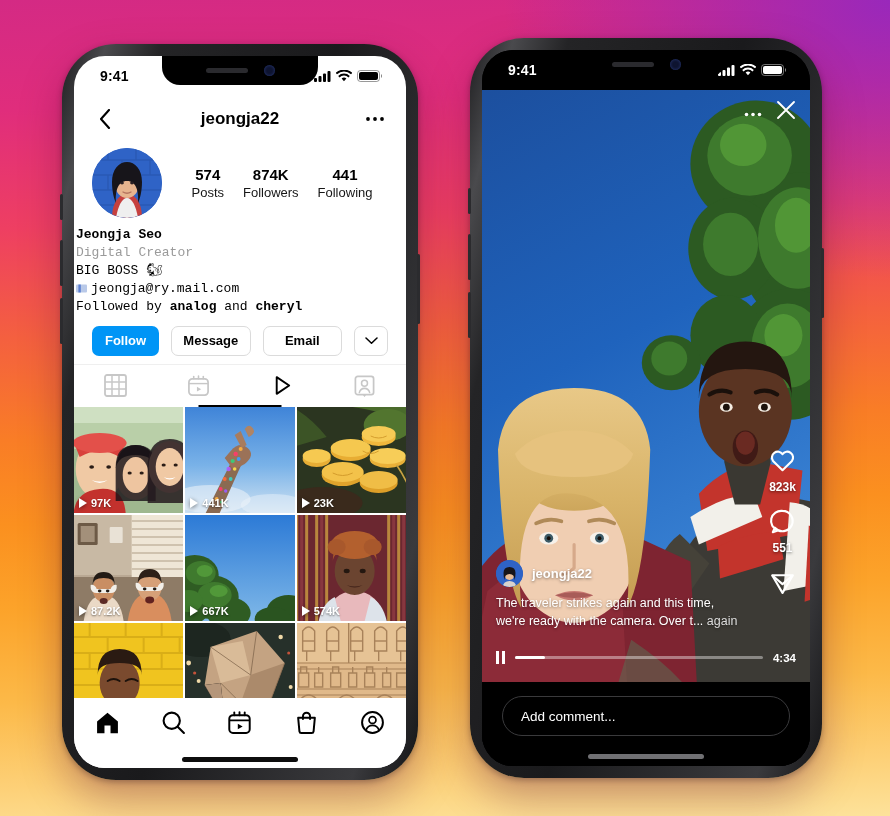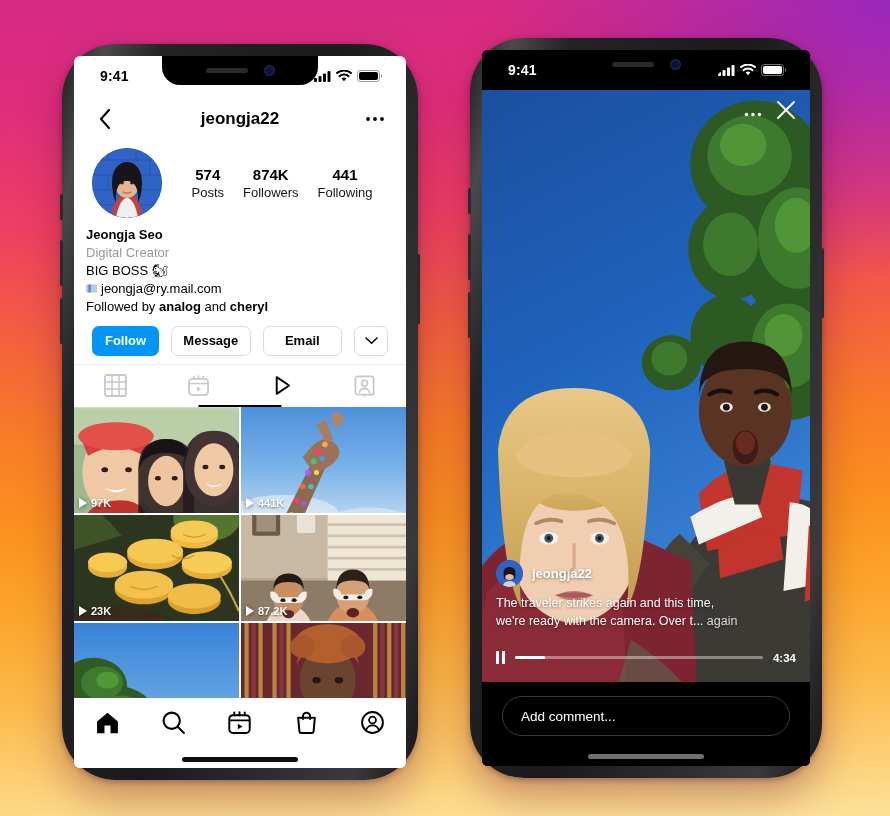--- a/index.html
+++ b/index.html
@@ -26,21 +26,21 @@
   
   .phone {
     position: absolute;
     border-radius: 54px;
     background: linear-gradient(105deg, #1d1d1f 0%, #4a4a4d 8%, #242426 18%, #1a1a1c 50%, #3a3a3d 88%, #141416 100%);
     padding: 12px;
     box-shadow: 0 18px 40px rgba(90,10,60,0.35), 0 2px 6px rgba(0,0,0,0.3);
   }
   .phone-inner {
     width: 100%; height: 100%;
-    border-radius: 6px;
+    border-radius: 31px;
     overflow: hidden;
     position: relative;
     background: #000;
   }
   .phone-left  { left: 62px;  top: 44px; width: 356px; height: 736px; }
   .phone-right { left: 470px; top: 38px; width: 352px; height: 740px; }
 
   
   .btn-side { position: absolute; background: #2b2b2e; border-radius: 2px; }
   .phone-left .b1 { left: -2px; top: 150px; width: 3px; height: 26px; }
@@ -82,21 +82,21 @@
   .profile-top { display: flex; align-items: center; padding: 6px 18px 2px 18px; gap: 20px; }
   .avatar-lg {
     width: 70px; height: 70px; border-radius: 50%; overflow: hidden; flex: 0 0 auto;
     position: relative; background: #2d62c4;
   }
   .stats { display: flex; flex: 1; justify-content: space-around; padding-right: 6px; }
   .stat { text-align: center; }
   .stat .num { font-size: 15px; font-weight: bold; color: #000; line-height: 1.35; }
   .stat .lbl { font-size: 13px; color: #161616; line-height: 1.25; }
 
-  .bio { padding: 6px 18px 0 12px; line-height: 1.38; }
+  .bio { padding: 6px 18px 0 2px; line-height: 1.38; font-family: Liberation Mono, monospace; }
   .bio .name { font-size: 13px; font-weight: bold; color: #000; }
   .bio .cat { font-size: 13px; color: #9a9a9a; }
   .bio .line { font-size: 13px; color: #000; }
   .bio .email-line { display: flex; align-items: center; gap: 4px; font-size: 13px; color: #000; }
   .bio .followed b { font-weight: bold; }
 
   .action-row { display: flex; gap: 12px; padding: 10px 18px 8px 18px; }
   .abtn {
     height: 30px; border-radius: 7px; display: flex; align-items: center; justify-content: center;
     font-size: 13px; font-weight: bold; border: 1px solid #dbdbdb; background: #fff; color: #000;
@@ -106,21 +106,21 @@
   .abtn.caret { width: 34px; flex: 0 0 34px; }
 
   .tabs { display: flex; border-top: 1px solid #efefef; position: relative; }
   .tab { flex: 1; height: 42px; display: flex; align-items: center; justify-content: center; color: #c7c7c7; }
   .tab.active { color: #000; }
   .tab.active::after {
     content: ""; position: absolute; bottom: 0; height: 2px; background: #000;
     left: 50%; width: 25%; transform: translateX(-50%);
   }
 
-  .grid { display: grid; grid-template-columns: repeat(2, 1fr); gap: 2px; flex: 1; overflow: hidden; background: #fff; }
+  .grid { display: grid; grid-template-columns: repeat(3, 1fr); gap: 2px; flex: 1; overflow: hidden; background: #fff; }
   .cell { position: relative; overflow: hidden; height: 106px; }
   .cell .views {
     position: absolute; left: 5px; bottom: 4px; color: #fff; font-size: 11px; font-weight: bold;
     display: flex; align-items: center; gap: 4px; text-shadow: 0 1px 2px rgba(0,0,0,.5);
   }
   .play-tri {
     width: 0; height: 0; border-left: 8px solid #fff; border-top: 5px solid transparent; border-bottom: 5px solid transparent;
     filter: drop-shadow(0 1px 2px rgba(0,0,0,.5));
   }
 
@@ -839,20 +839,40 @@
                 <circle cx="15.5" cy="2.5" r="1.8" fill="#fff"></circle>
             </svg>
           </span>
           <span>
             <svg width="20" height="20" viewBox="0 0 20 20">
               <path d="M2 2 18 18M18 2 2 18" stroke="#fff" stroke-width="1.9" stroke-linecap="round"></path>
             </svg>
           </span>
         </div>
 
+        <div class="side-actions">
+          <span>
+            <svg width="27" height="27" viewBox="0 0 24 24">
+              <path d="M12 20.6 3.6 12.4A5.1 5.1 0 0 1 12 6.3a5.1 5.1 0 0 1 8.4 6.1Z" fill="none" stroke="#fff" stroke-width="1.9" stroke-linejoin="round"></path>
+            </svg>
+          </span>
+          <span class="cnt">823k</span>
+          <span>
+            <svg width="27" height="27" viewBox="0 0 24 24">
+              <path d="M12 2.6a9 9 0 1 1-6.8 14.9l-1.8 4.1 4.4-1.6A9 9 0 0 1 12 2.6Z" fill="none" stroke="#fff" stroke-width="1.9" stroke-linejoin="round"></path>
+            </svg>
+          </span>
+          <span class="cnt">551</span>
+          <span>
+            <svg width="27" height="27" viewBox="0 0 24 24">
+              <path d="M2.8 5.6h18.4L12 21.2Z" fill="none" stroke="#fff" stroke-width="1.9" stroke-linejoin="round"></path>
+              <path d="M2.8 5.6 12 13.4l9.2-7.8" fill="none" stroke="#fff" stroke-width="1.9" stroke-linejoin="round"></path>
+            </svg>
+          </span>
+        </div>
 
         <div class="reel-meta">
           <div class="reel-user">
             <span class="reel-avatar">
               <svg width="27" height="27" viewBox="0 0 27 27">
                 <defs>
                     <clipPath id="cpB">
                       <circle cx="13.5" cy="13.5" r="13.5"></circle>
                     </clipPath>
                   </defs>

